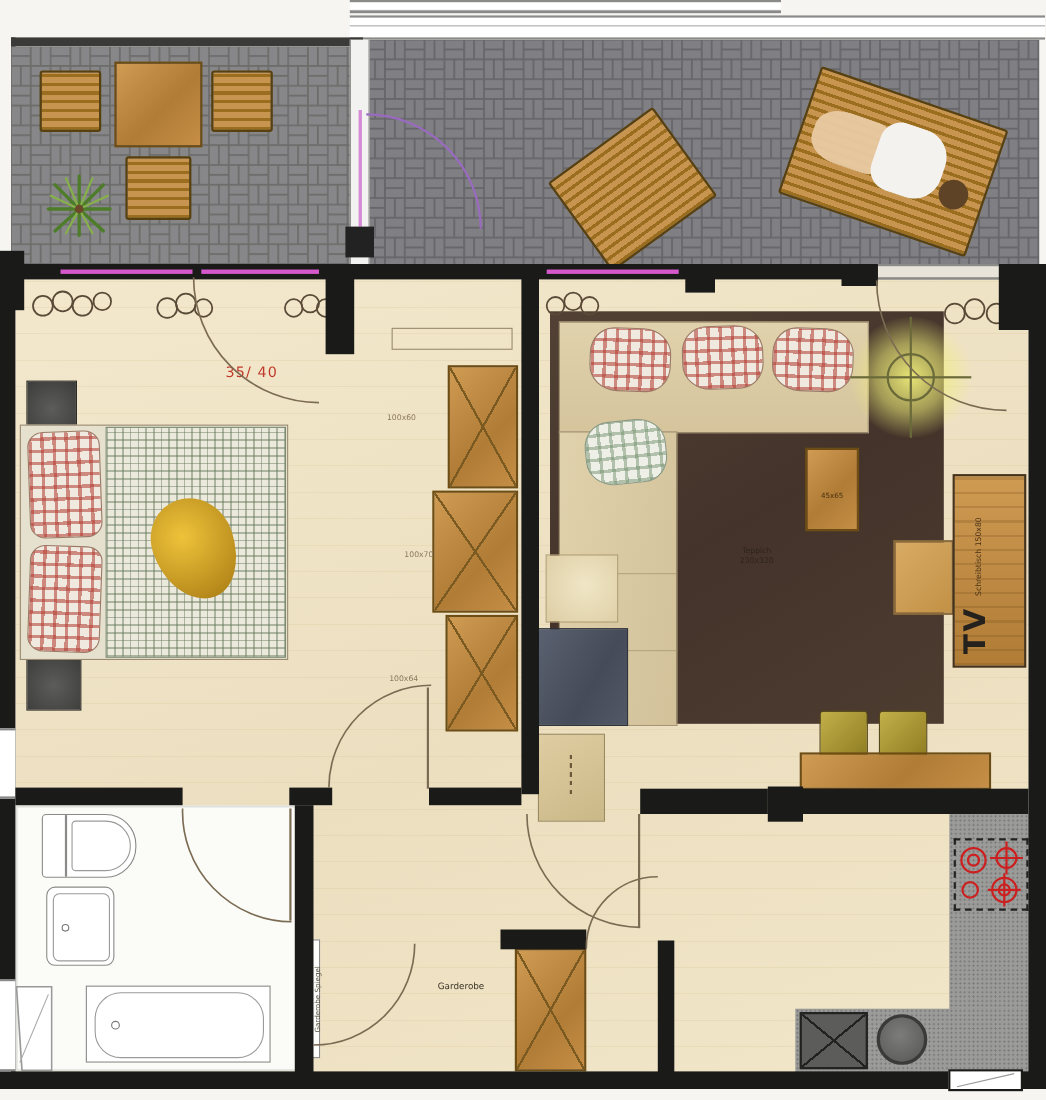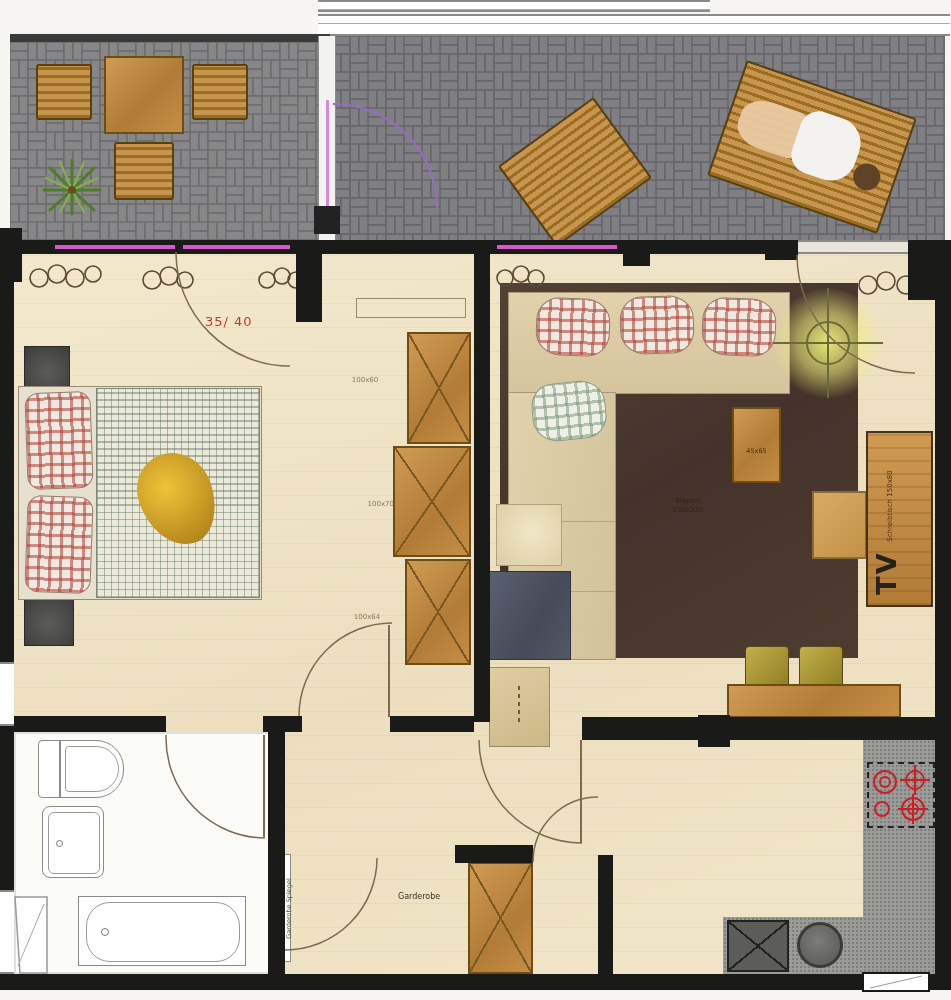--- a/index.html
+++ b/index.html
@@ -184,21 +184,21 @@
   <div class="abs" style="left:140px;top:452px;width:74px;height:94px;transform:rotate(-18deg);background:radial-gradient(circle at 40% 35%,#eec33a,#a67812);border-radius:48% 52% 45% 55%/40% 45% 55% 60%;"></div>
 
   <div class="abs" style="left:356px;top:298px;width:110px;height:20px;border:1.5px solid #9a8a6a;box-sizing:border-box;"></div>
   <div class="abs wood-x" style="left:407px;top:332px;width:64px;height:112px;"></div>
   <div class="abs wood-x" style="left:393px;top:446px;width:78px;height:111px;"></div>
   <div class="abs wood-x" style="left:405px;top:559px;width:66px;height:106px;"></div>
   <div class="abs tinytext" style="left:336px;top:376px;width:58px;text-align:center;">100x60</div>
   <div class="abs tinytext" style="left:336px;top:500px;width:58px;text-align:right;">100x70</div>
   <div class="abs tinytext" style="left:338px;top:613px;width:58px;text-align:center;">100x64</div>
 
-  <div class="abs" style="left:205px;top:314px;width:64px;font-size:13px;color:#c0392b;letter-spacing:1px;">35/ 40</div>
+  <div class="abs" style="left:205px;top:332px;width:64px;font-size:13px;color:#c0392b;letter-spacing:1px;">35/ 40</div>
 
   <svg class="abs" style="left:26px;top:262px;" width="82" height="32" viewBox="0 0 82 32">
     <g fill="none" stroke="#5a4a38" stroke-width="1.6">
       <circle cx="13" cy="16" r="9"></circle>
         <circle cx="31" cy="12" r="9"></circle>
         <circle cx="49" cy="16" r="9"></circle>
         <circle cx="67" cy="12" r="8"></circle>
     </g>
   </svg>
   <svg class="abs" style="left:140px;top:264px;" width="56" height="32" viewBox="0 0 56 32">

